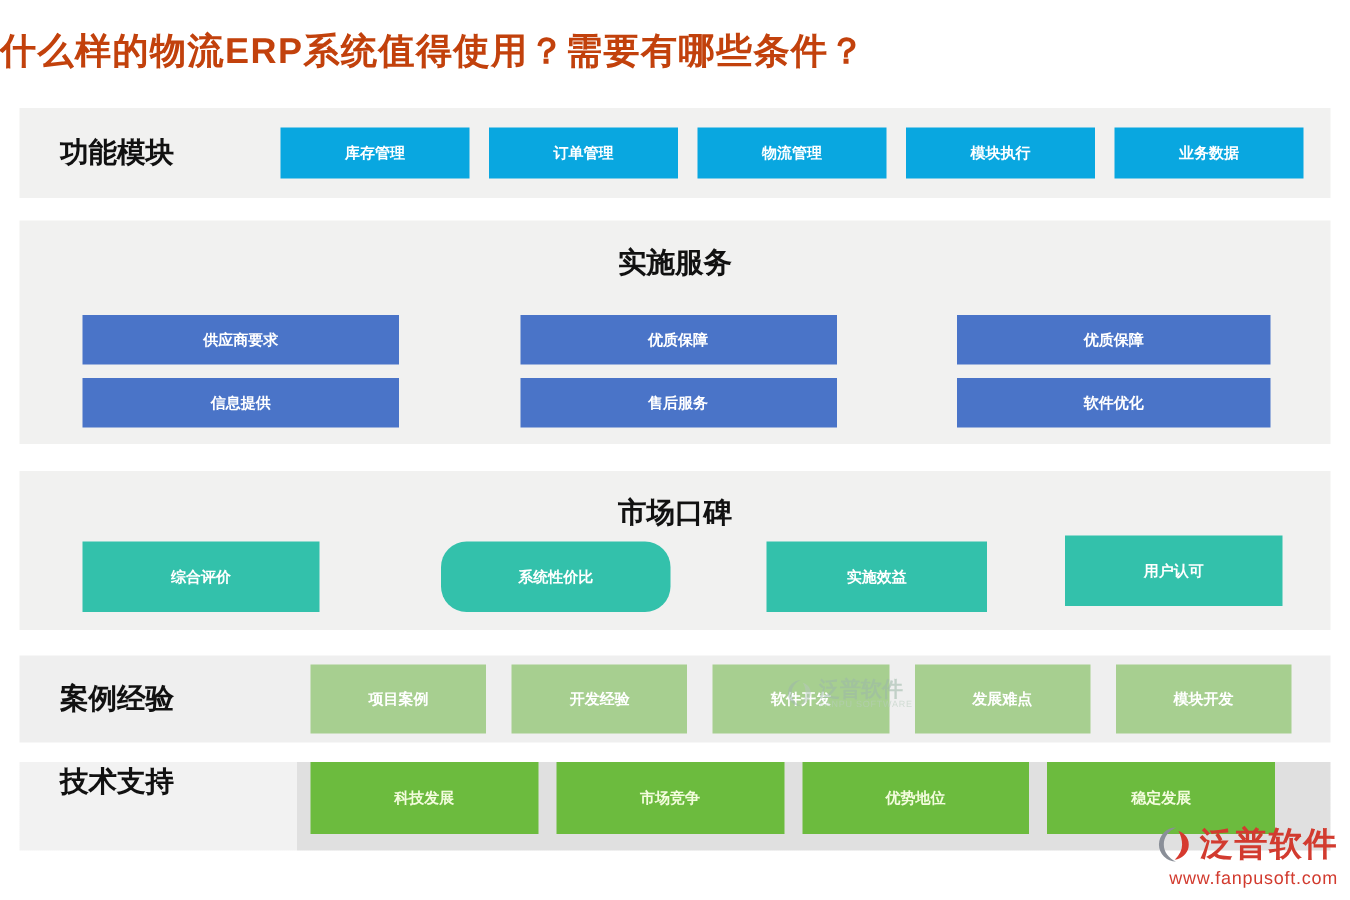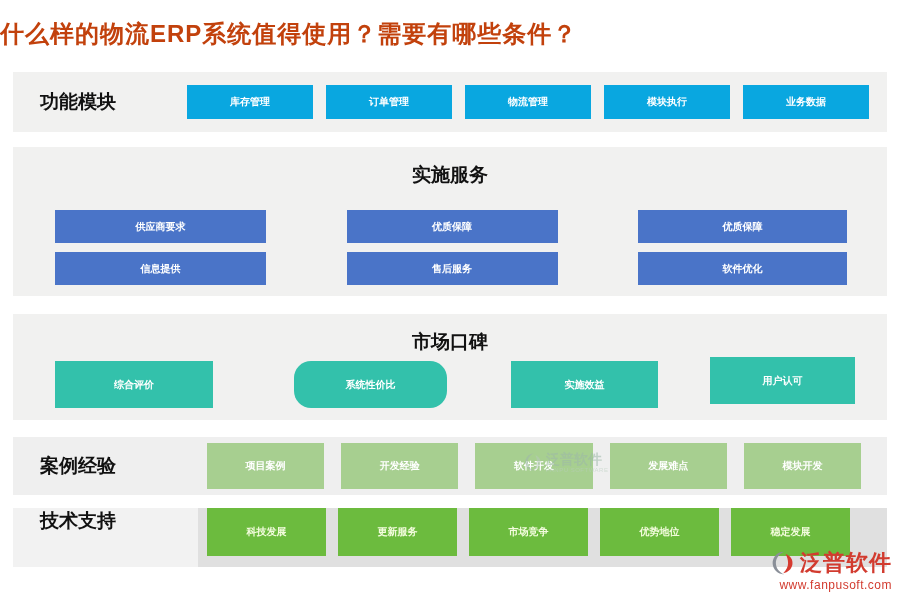--- a/index.html
+++ b/index.html
@@ -142,21 +142,20 @@
       <div class="btn btn-lgreen">软件开发</div>
       <div class="btn btn-lgreen">发展难点</div>
       <div class="btn btn-lgreen">模块开发</div>
     </div>
   </div>
 
   <div class="band" id="band-tech">
     <div class="row-label">技术支持</div>
     <div class="flex-btns">
       <div class="btn btn-green">科技发展</div>
-      <div class="btn btn-green">更新服务</div>
       <div class="btn btn-green">市场竞争</div>
       <div class="btn btn-green">优势地位</div>
       <div class="btn btn-green">稳定发展</div>
     </div>
   </div>
 
   <div class="watermark-center">
     <svg class="wm-icon" viewBox="0 0 32 32">
       <path fill="#9fb7aa" d="M16 2a14 14 0 1 0 0 28c-6.2-2.8-10-8-10-14S9.8 4.8 16 2z"></path>
       <path fill="#b7c9ba" d="M18 5c6 2 9.4 7.2 8.3 13.2C25.2 23.6 21 27.6 15 28.6c4-4 6-8.2 6-12.3 0-4-1-7.8-3-11.3z"></path>

